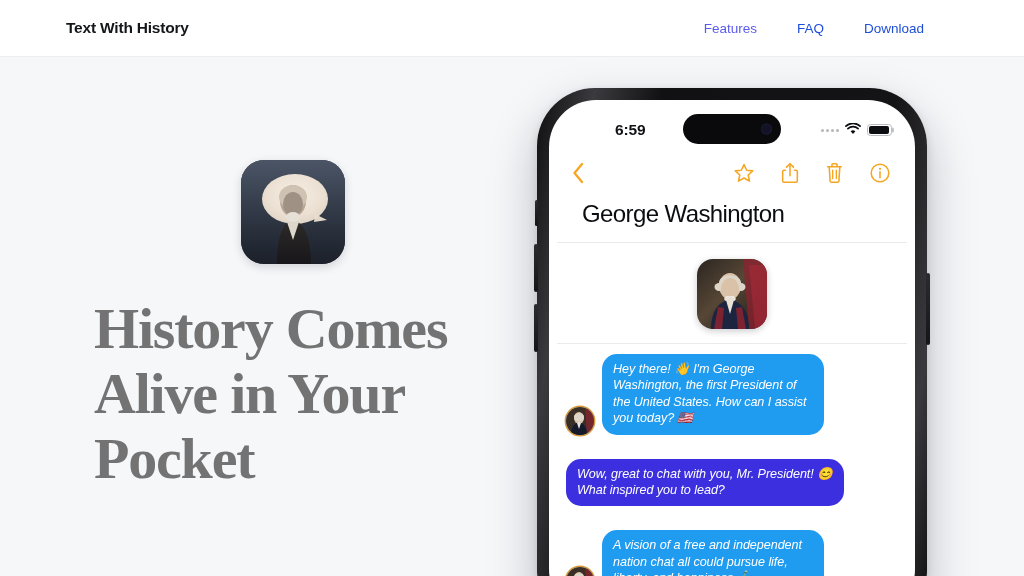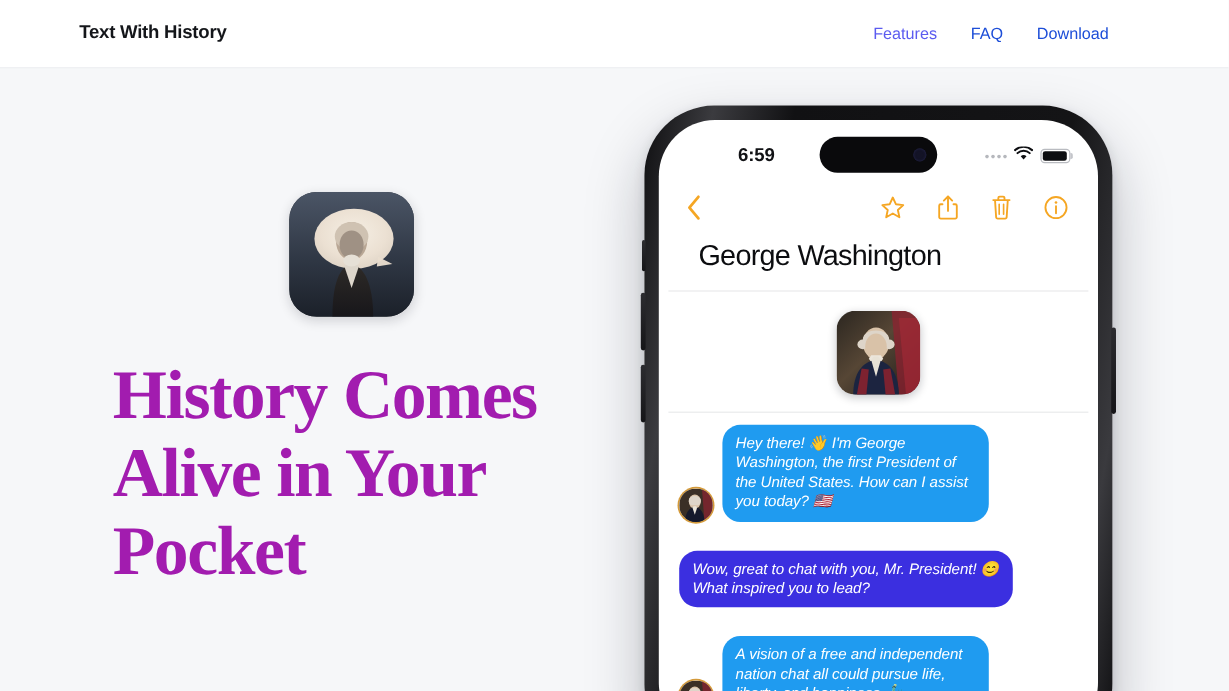--- a/index.html
+++ b/index.html
@@ -22,21 +22,21 @@
     z-index: 20;
     text-align: center;
   }
   .brand {
     position: absolute; left: 66px; top: 50%;
     transform: translateY(-50%);
     font-size: 15.5px; font-weight: bold;
     color: #14161a; letter-spacing: -0.2px;
     white-space: nowrap;
   }
-  .nav { position: absolute; right: 100px; top: 50%; transform: translateY(-50%); display: flex; align-items: center; gap: 28px; }
+  .nav { position: absolute; right: 100px; top: 50%; transform: translateY(-50%); display: flex; align-items: center; gap: 40px; }
   .nav-link { font-size: 13.5px; color: #1d4ed8; text-decoration: none; white-space: nowrap; }
   .nav-link.active { color: #5b5bf0; }
 
   
   .hero-left { position: absolute; left: 0; top: 57px; width: 520px; height: 519px; }
   .app-icon {
     position: absolute; left: 241px; top: 103px;
     width: 104px; height: 104px;
     border-radius: 23px;
     overflow: hidden;
@@ -46,21 +46,21 @@
   .app-icon svg { display: block; width: 104px; height: 104px; }
 
   .headline {
     position: absolute; left: 94px; top: 239px;
     width: 400px;
     font-family: "Liberation Serif", "DejaVu Serif", serif;
     font-weight: bold;
     font-size: 58px;
     line-height: 65px;
     letter-spacing: -1.2px;
-    color: #a21caf;
+    color: #737373;
   }
   .subhead {
     position: absolute; left: 96px; top: 560px;
     width: 400px;
     font-size: 15px; line-height: 24px; color: #5c626c;
   }
 
   
   .phone {
     position: absolute;

